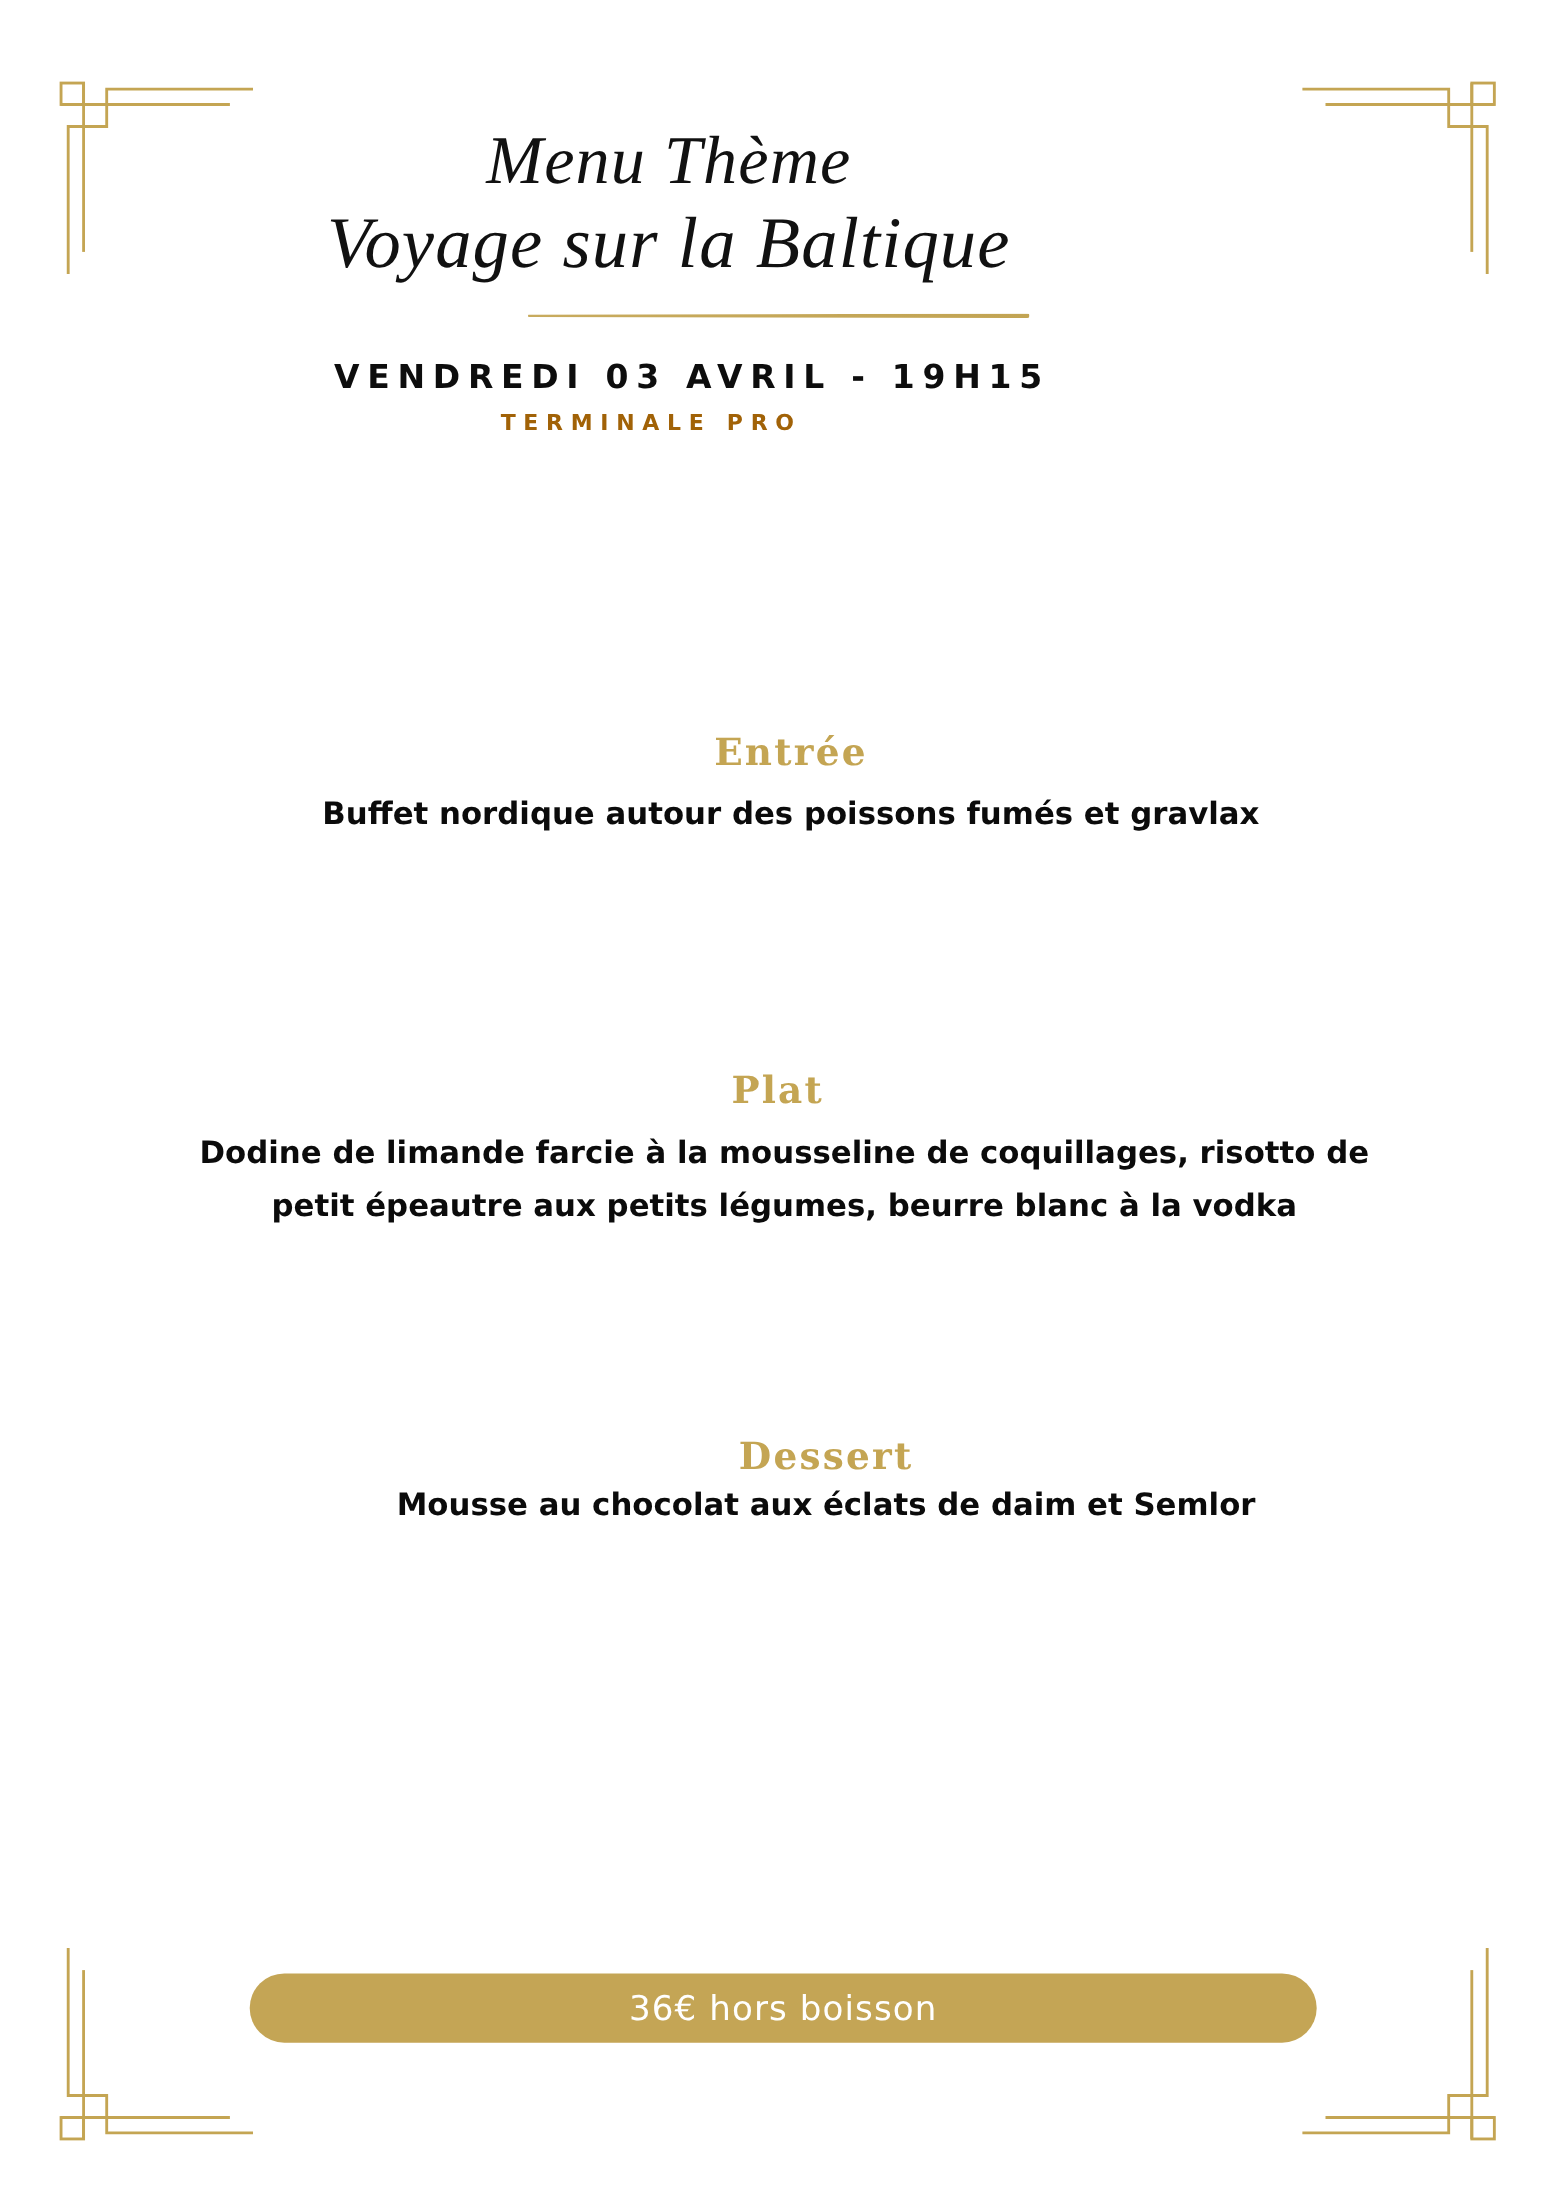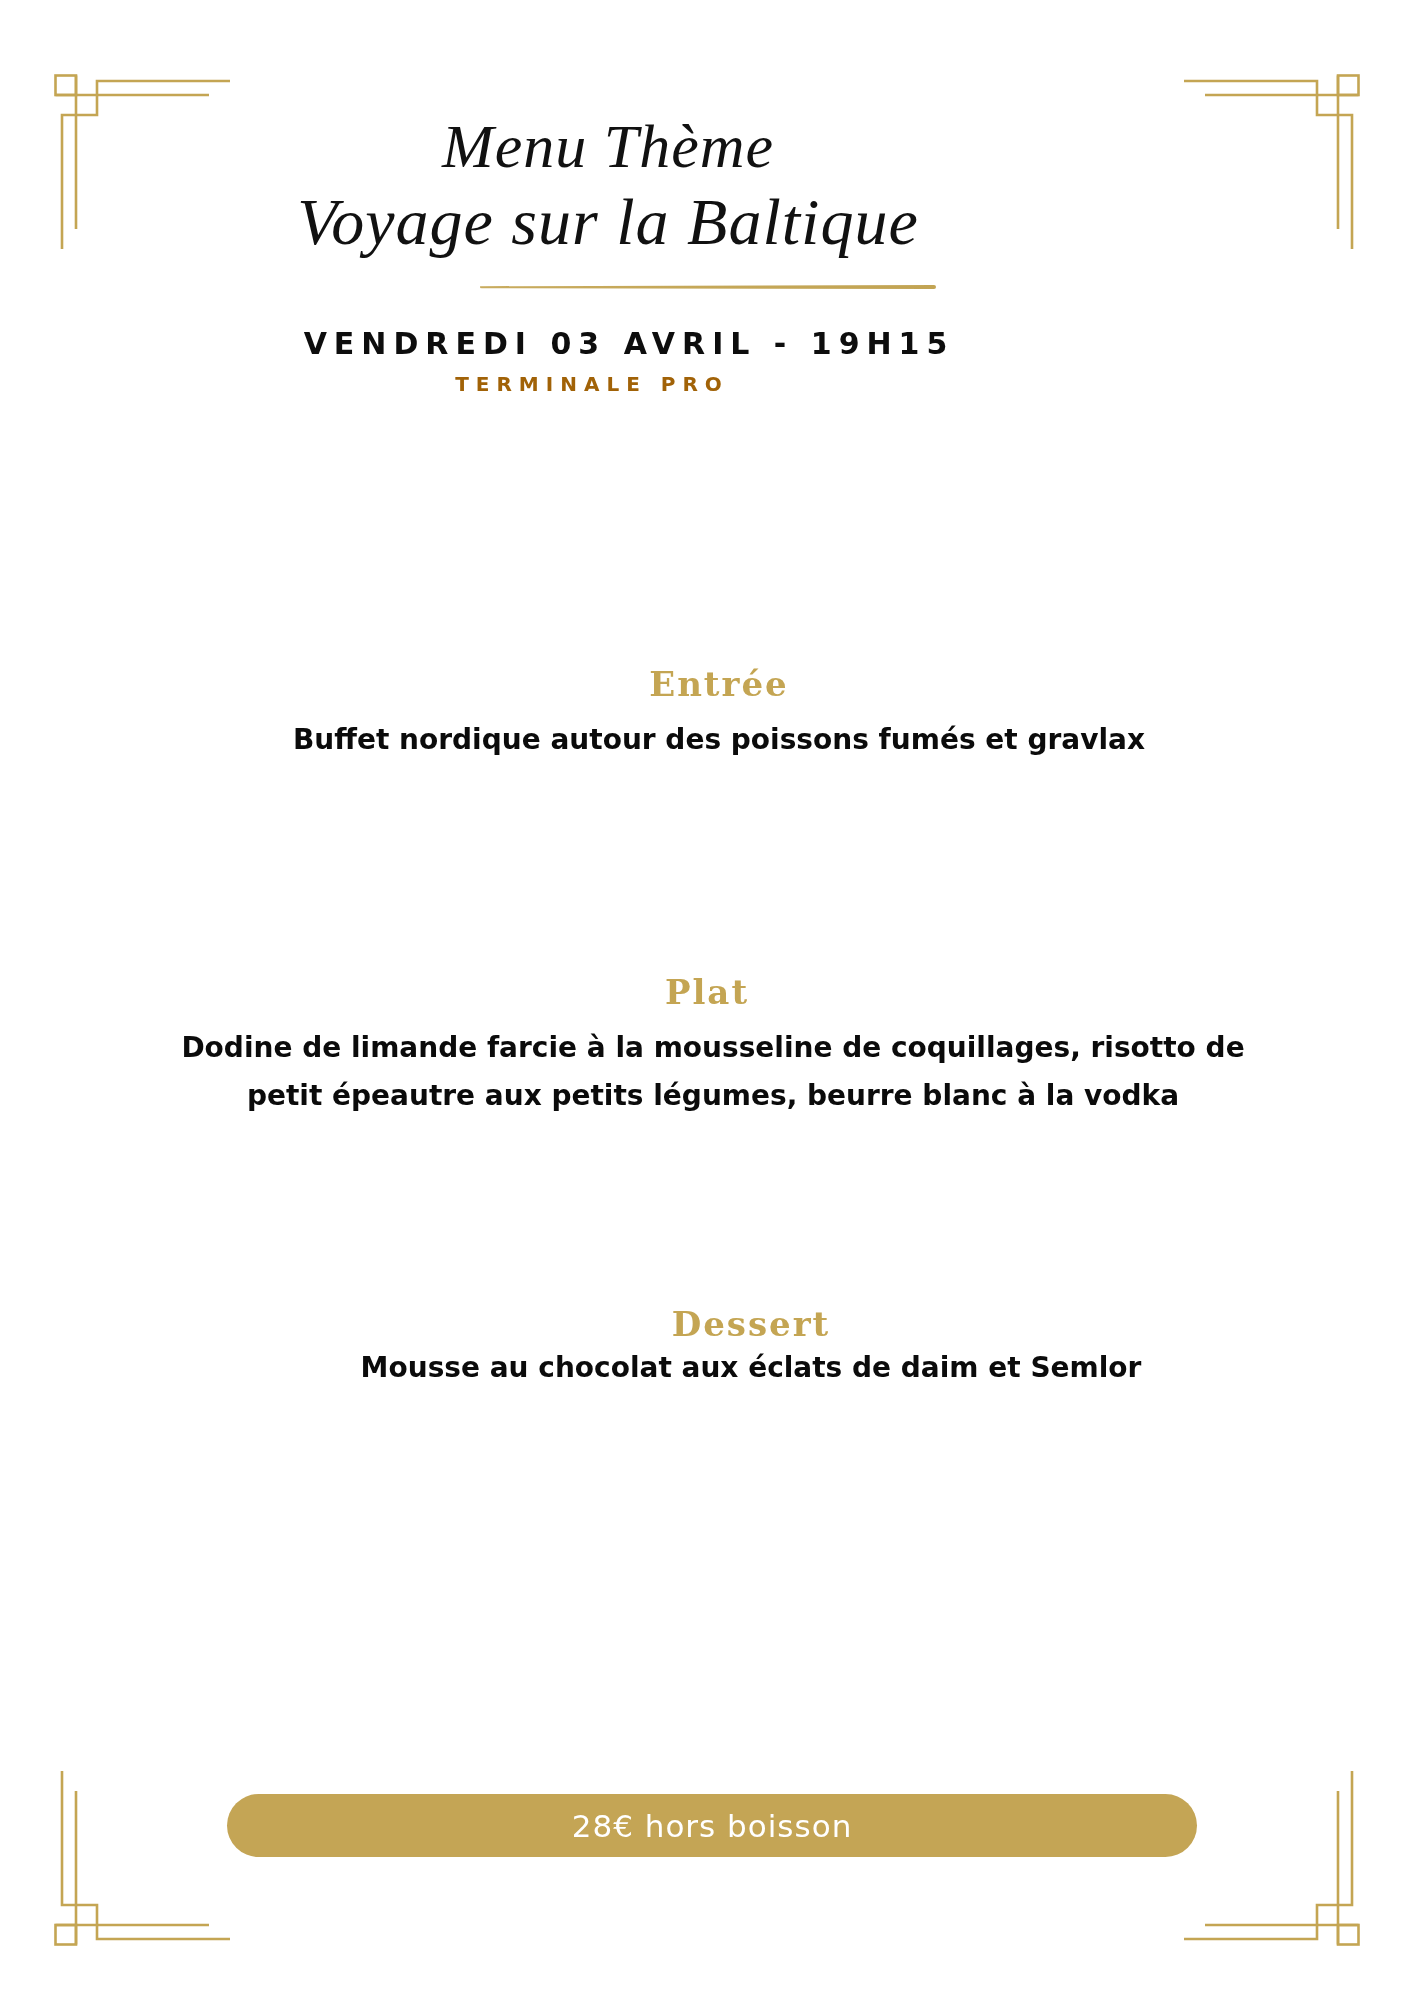--- a/index.html
+++ b/index.html
@@ -206,14 +206,14 @@
     <span>petit épeautre aux petits légumes, beurre blanc à la vodka</span>
   </p>
 </section>
 
 <section class="course course-dessert">
   <h2 class="course-heading">Dessert</h2>
   <p class="course-desc">Mousse au chocolat aux éclats de daim et Semlor</p>
 </section>
 
 <div class="price-pill">
-  <span class="price-text">28€ hors boisson</span>
+  <span class="price-text">36€ hors boisson</span>
 </div>
 
 </body></html>

